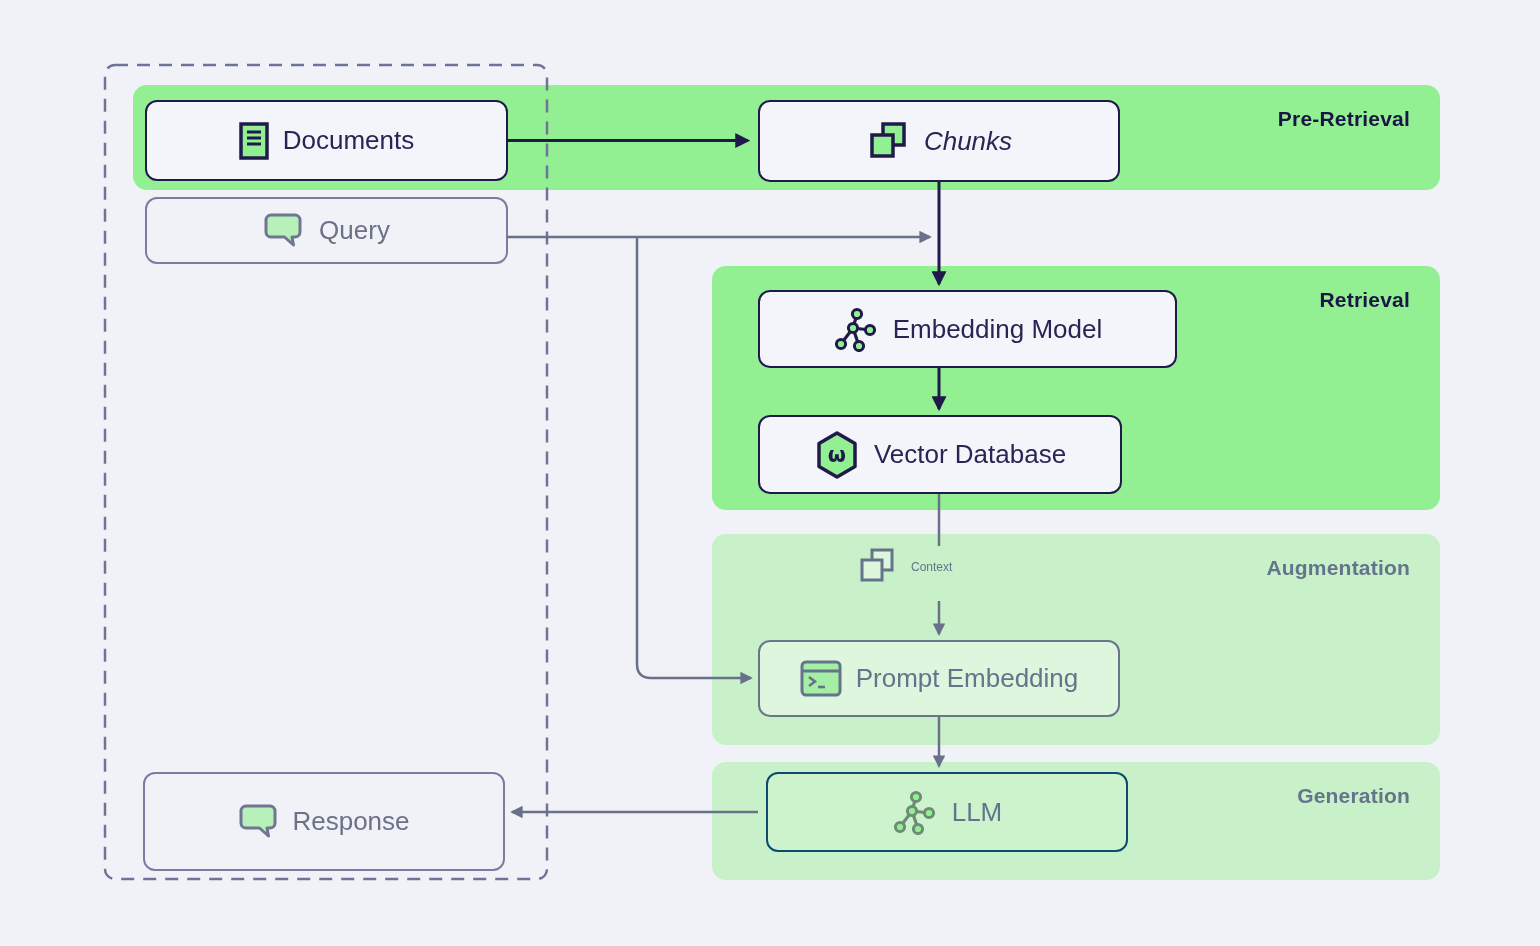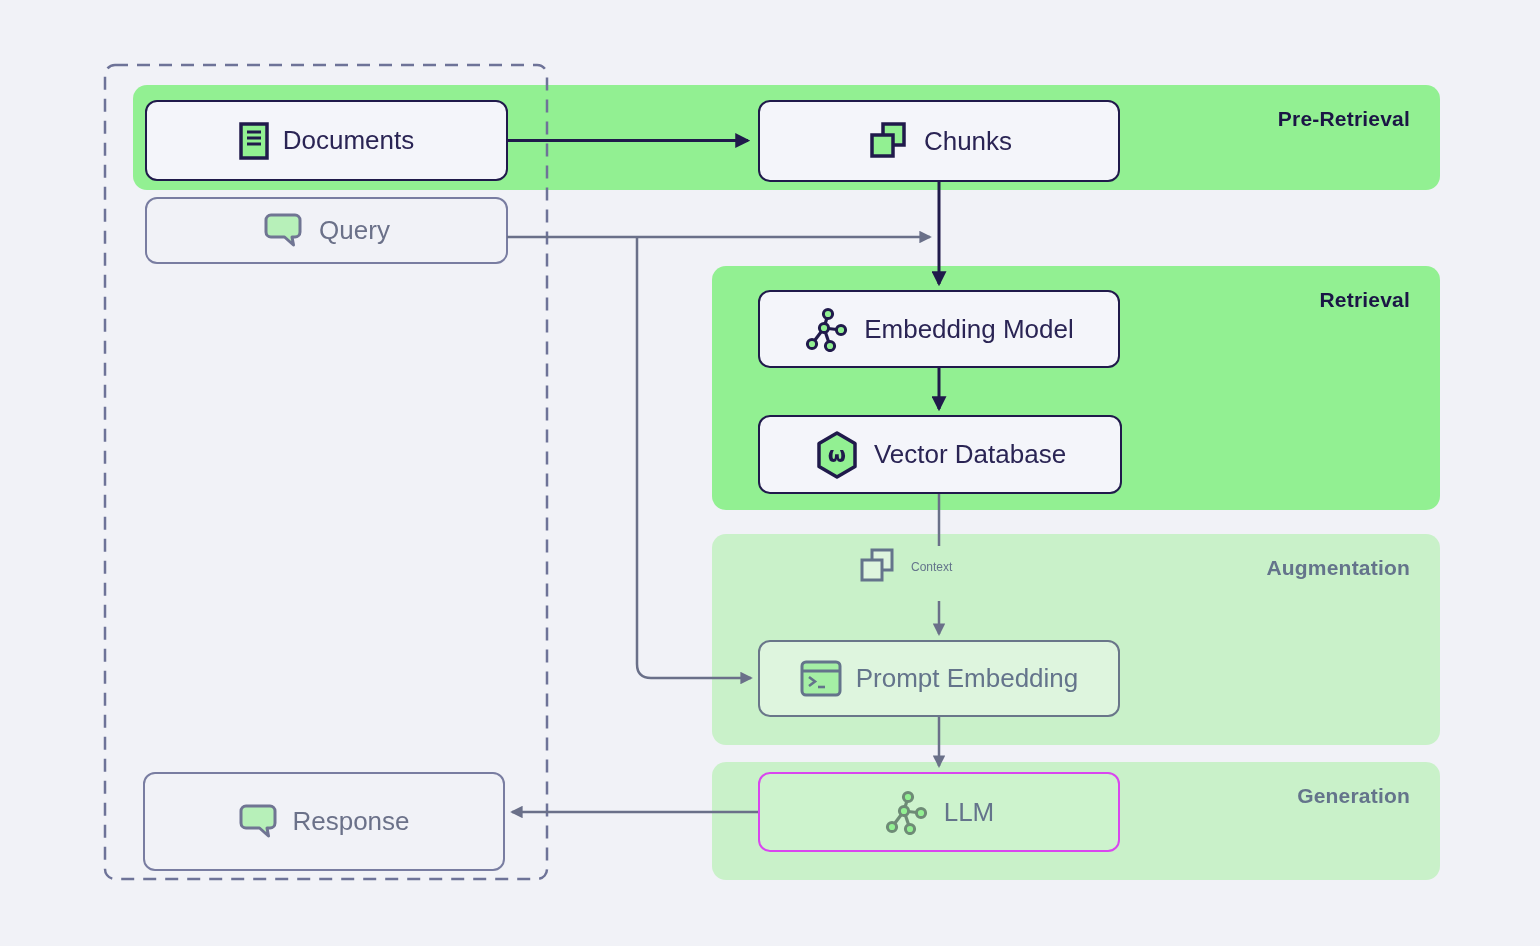--- a/index.html
+++ b/index.html
@@ -17,21 +17,21 @@
 
   
   .node{position:absolute;display:flex;align-items:center;justify-content:center;gap:14px;border-radius:12px;box-sizing:border-box;}
   .node .label{font-size:26px;white-space:nowrap;}
   .node-dark{background:#F4F5FA;border:2.5px solid #201A4B;}
   .node-dark .label{color:#2A2454;font-weight:500;}
   .node-muted{background:transparent;border:2px solid #797DA1;}
   .node-muted .label{color:#6B7189;font-weight:400;}
   .node-prompt{background:#DEF5DE;border:2px solid #697689;}
   .node-prompt .label{color:#64748B;font-weight:400;}
-  .node-llm{background:#CDF3CD;border:2px solid #d946ef;}
+  .node-llm{background:#CDF3CD;border:2px solid #0c4a6e;margin-left:8px;}
   .node-llm .label{color:#64748B;font-weight:400;}
 
   
   .plain-node{position:absolute;display:flex;align-items:center;gap:13px;}
   .plain-node .label{font-size:12px;color:#64748B;}
 
   .icon{display:flex;align-items:center;justify-content:center;}
 
   
   svg.overlay{position:absolute;left:0;top:0;pointer-events:none;}
@@ -59,40 +59,40 @@
       <svg width="30" height="38" viewBox="0 0 30 38">
         <rect x="2" y="2" width="26" height="34" fill="#92F092" stroke="#201A4B" stroke-width="3.5"></rect>
         <line x1="8" y1="10" x2="22" y2="10" stroke="#201A4B" stroke-width="3"></line>
         <line x1="8" y1="16" x2="22" y2="16" stroke="#201A4B" stroke-width="3"></line>
         <line x1="8" y1="22" x2="22" y2="22" stroke="#201A4B" stroke-width="3"></line>
       </svg>
     </span>
     <span class="label">Documents</span>
   </div>
 
-  <div class="node node-dark" style="left:758px;top:100px;width:362px;height:82px;">
+  <div class="node node-dark" style="left:758px;top:100px;width:362px;height:82px;font-style:italic;">
     <span class="icon">
       <svg width="44" height="44" viewBox="0 0 44 44">
         <rect x="17" y="5" width="21" height="21" fill="#92F092" stroke="#201A4B" stroke-width="3.5"></rect>
         <rect x="6" y="16" width="21" height="21" fill="#92F092" stroke="#201A4B" stroke-width="3.5"></rect>
       </svg>
     </span>
     <span class="label">Chunks</span>
   </div>
 
   <div class="node node-muted" style="left:145px;top:197px;width:363px;height:67px;gap:16px;">
     <span class="icon">
       <svg width="40" height="37" viewBox="0 0 40 37">
         <path d="M8 3 H32 C34.8 3 37 5.2 37 8 V20 C37 22.8 34.8 25 32 25 H29 L30.5 33 L21.5 25 H8 C5.2 25 3 22.8 3 20 V8 C3 5.2 5.2 3 8 3 Z" fill="#B7F0B9" stroke="#707593" stroke-width="3" stroke-linejoin="round"></path>
       </svg>
     </span>
     <span class="label">Query</span>
   </div>
 
-  <div class="node node-dark" style="left:758px;top:290px;width:362px;height:78px;">
+  <div class="node node-dark" style="left:758px;top:290px;width:419px;height:78px;">
     <span class="icon">
       <svg width="46" height="46" viewBox="0 0 46 46">
         <g stroke="#201A4B" stroke-width="3.2">
           <line x1="20" y1="22" x2="24" y2="8"></line>
           <line x1="20" y1="22" x2="37" y2="24"></line>
           <line x1="20" y1="22" x2="8" y2="38"></line>
           <line x1="20" y1="22" x2="26" y2="40"></line>
         </g>
         <g fill="#92F092" stroke="#201A4B" stroke-width="3">
           <circle cx="20" cy="22" r="4.6"></circle>

